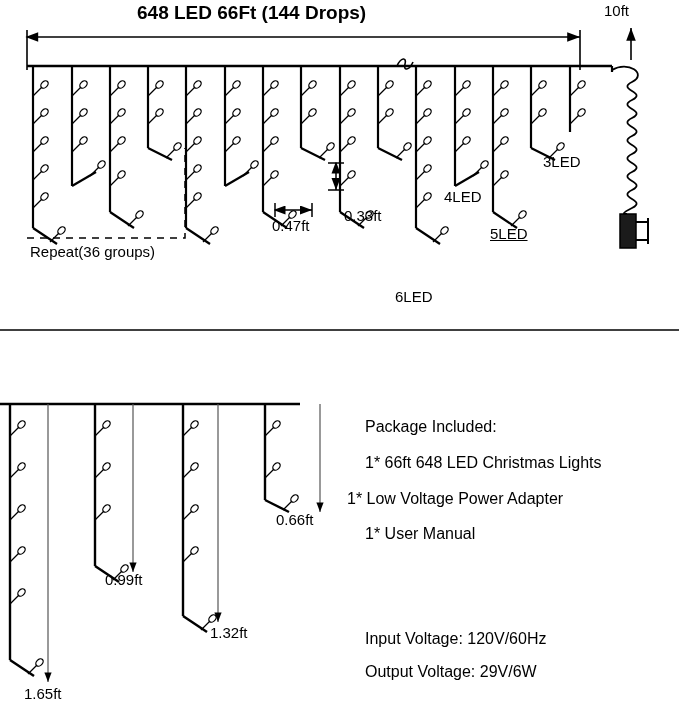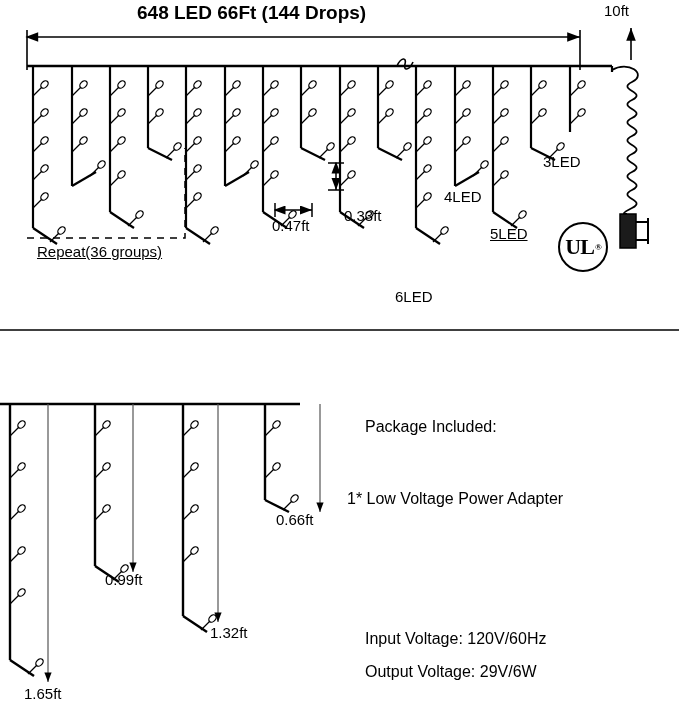--- a/index.html
+++ b/index.html
@@ -346,38 +346,36 @@
   <div class="lbl dim" style="left:444px; top:188px;">4LED</div>
 
   <div class="lbl dim" style="left:490px; top:225px;text-decoration:underline;">5LED</div>
 
   <div class="lbl dim" style="left:395px; top:255px;margin-top:33px;">6LED</div>
 
   <div class="lbl dim" style="left:344px; top:167px;margin-top:40px;">0.33ft</div>
 
   <div class="lbl dim" style="left:272px; top:217px;">0.47ft</div>
 
-  <div class="lbl group-label" style="left:37px; top:243px;text-decoration:underline;">Repeat(36 groups)</div>
-
-  <div class="ul-badge" style="left:558px; top:222px;">
-    <span>UL</span>
-      <span class="reg">®</span>
-  </div>
+  <div class="lbl group-label" style="left:30px; top:243px;">Repeat(36 groups)</div>
+
 
   <div class="lbl dim" style="left:276px; top:511px;">0.66ft</div>
 
   <div class="lbl dim" style="left:105px; top:571px;">0.99ft</div>
 
   <div class="lbl dim" style="left:210px; top:624px;">1.32ft</div>
 
   <div class="lbl dim" style="left:24px; top:685px;">1.65ft</div>
 
   <div class="lbl pkg" style="left:365px; top:418px;">Package Included:</div>
 
+  <div class="lbl pkg" style="left:365px; top:454px;">1* 66ft 648 LED Christmas Lights</div>
 
   <div class="lbl pkg" style="left:347px; top:490px;">1* Low Voltage Power Adapter</div>
 
+  <div class="lbl pkg" style="left:365px; top:525px;">1* User Manual</div>
 
   <div class="lbl pkg" style="left:365px; top:630px;">Input Voltage: 120V/60Hz</div>
 
   <div class="lbl pkg" style="left:365px; top:663px;">Output Voltage: 29V/6W</div>
 
 </div>
 
 </body></html>

